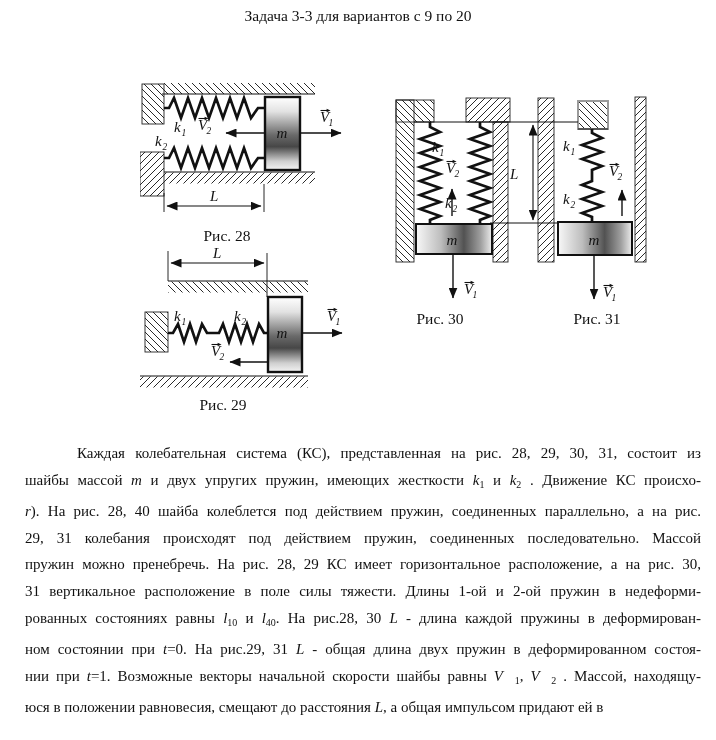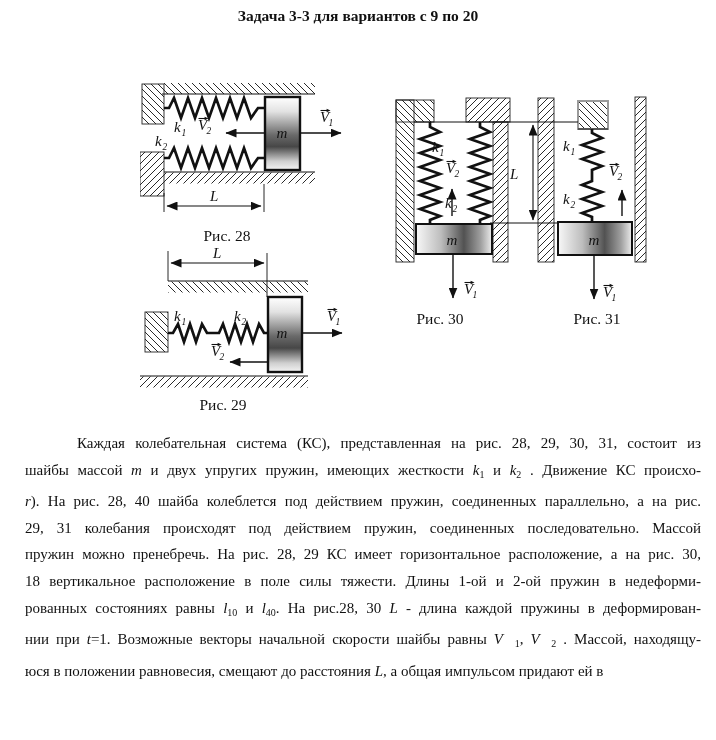--- a/index.html
+++ b/index.html
@@ -1,26 +1,26 @@
 <!DOCTYPE html>
 <html><head>
 <meta charset="utf-8">
 <style>
   html,body{margin:0;padding:0;background:#fff;}
   #page{position:relative;width:716px;height:740px;background:#ffffff;overflow:hidden;
         font-family:"Liberation Serif","DejaVu Serif",serif;color:#111;}
   #title{position:absolute;top:7px;left:0;width:100%;text-align:center;
-         font-size:15.5px;font-weight:bold;}
+         font-size:15.5px;font-weight:normal;}
   .figsvg{position:absolute;}
   #f28{left:140px;top:80px;}
   #f29{left:135px;top:245px;}
   #f3031{left:390px;top:95px;}
   #paratext{position:absolute;left:25px;top:430px;width:676px;font-size:15px;}
   .tline{line-height:26.6px;text-align:justify;text-align-last:justify;white-space:normal;}
-  .tline.first{text-indent:52px;}
+  .tline.first{text-indent:52px;margin-top:10px;}
   .tline.last{text-align-last:left;}
   .i{font-style:italic;}
   .sub{font-size:10px;vertical-align:-3px;}
   
   .flbl{font-family:"Liberation Serif","DejaVu Serif",serif;font-style:italic;font-size:15px;fill:#111;}
   .fsub{font-family:"Liberation Serif","DejaVu Serif",serif;font-style:italic;font-size:9.5px;fill:#111;}
   .fcap{font-family:"Liberation Serif","DejaVu Serif",serif;font-size:15.5px;fill:#111;}
   .thin{stroke:#111;stroke-width:1;fill:none;}
   .tick{stroke:#111;stroke-width:0.9;fill:none;}
   .arrow{stroke:#111;stroke-width:1.4;fill:none;}
@@ -225,19 +225,20 @@
     <text class="fcap" x="50" y="229" text-anchor="middle">Рис. 30</text>
     <text class="fcap" x="207" y="229" text-anchor="middle">Рис. 31</text>
   </svg>
 
   <div id="paratext">
       <div class="tline first"><span>Каждая колебательная система (КС), представленная на рис. 28, 29, 30, 31, состоит из</span></div>
       <div class="tline"><span>шайбы массой </span><span class="i">m</span><span> и двух упругих пружин, имеющих жесткости </span><span class="i">k</span><span class="sub">1</span><span> и </span><span class="i">k</span><span class="sub">2</span><span> . Движение КС происхо-</span></div>
       <div class="tline"><span class="i">r</span><span>). На рис. 28, 40 шайба колеблется под действием пружин, соединенных параллельно, а на рис.</span></div>
       <div class="tline"><span>29, 31 колебания происходят под действием пружин, соединенных последовательно. Массой</span></div>
       <div class="tline"><span>пружин можно пренебречь. На рис. 28, 29 КС имеет горизонтальное расположение, а на рис. 30,</span></div>
-      <div class="tline"><span>18 вертикальное расположение в поле силы тяжести. Длины 1-ой и 2-ой пружин в недеформи-</span></div>
+      <div class="tline"><span>31 вертикальное расположение в поле силы тяжести. Длины 1-ой и 2-ой пружин в недеформи-</span></div>
       <div class="tline"><span>рованных состояниях равны </span><span class="i">l</span><span class="sub">10</span><span> и </span><span class="i">l</span><span class="sub">40</span><span>. На рис.28, 30 </span><span class="i">L</span><span> - длина каждой пружины в деформирован-</span></div>
+      <div class="tline"><span>ном состоянии при </span><span class="i">t</span><span>=0. На рис.29, 31 </span><span class="i">L</span><span> - общая длина двух пружин в деформированном состоя-</span></div>
       <div class="tline"><span>нии при </span><span class="i">t</span><span>=1. Возможные векторы начальной скорости шайбы равны </span><span class="i">V⃗</span><span class="sub">1</span><span>, </span><span class="i">V⃗</span><span class="sub">2</span><span> . Массой, находящу-</span></div>
       <div class="tline last"><span>юся в положении равновесия, смещают до расстояния </span><span class="i">L</span><span>, а общая импульсом придают ей в</span></div>
     </div>
 
 </div>
 
 </body></html>

